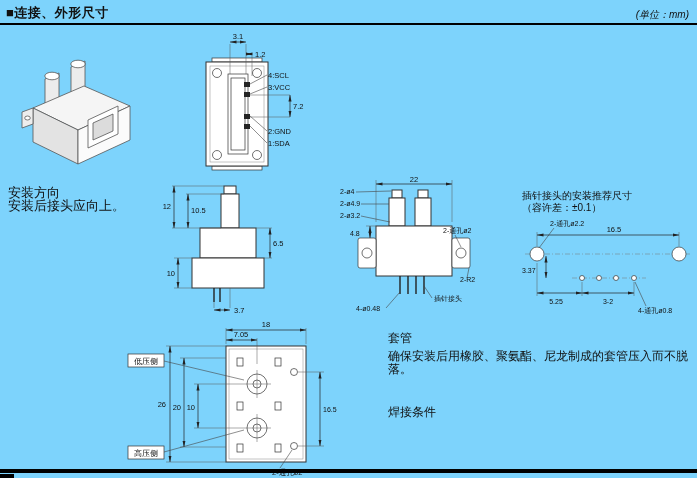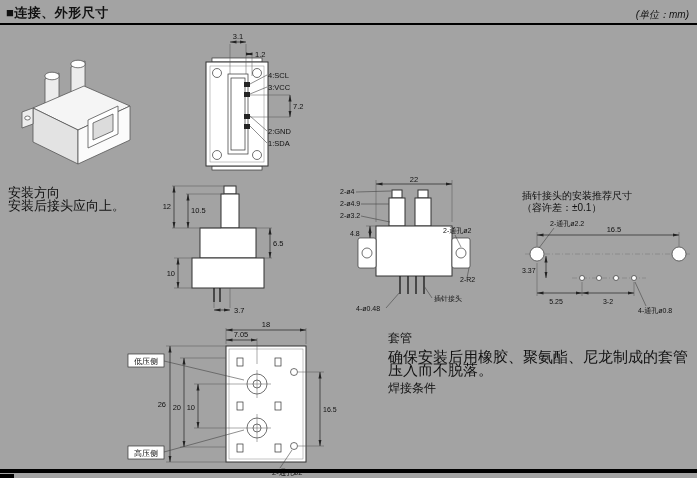--- a/index.html
+++ b/index.html
@@ -1,29 +1,29 @@
 <!DOCTYPE html>
 <html><head>
 <meta charset="utf-8">
 <style>
   *{margin:0;padding:0;box-sizing:border-box}
   html,body{background:#fff}
-  .page{position:relative;width:697px;height:478px;background:#a3a3a3;overflow:hidden;
+  .page{position:relative;width:697px;height:478px;background:#7dd3fc;overflow:hidden;
         font-family:"Liberation Sans","DejaVu Sans",sans-serif;color:#111}
   .hdr{position:absolute;left:6px;right:8px;top:4px;display:flex;justify-content:space-between;align-items:flex-end}
   .title{font-size:13px;font-weight:bold;letter-spacing:.5px}
   .unit{font-size:10px;font-style:italic;font-family:Liberation Sans, sans-serif}
   .rule{position:absolute;left:0;right:0;top:23px;height:2px;background:#000}
   .fig{position:absolute}
   .note-sm{position:absolute;font-size:13px;line-height:13px}
   .pcb-title{position:absolute;left:522px;top:190px;width:172px;font-size:10px;line-height:12px}
   .notes{position:absolute;left:388px;top:330px;width:302px}
   .notes h3{font-size:12px;font-weight:normal;margin:0 0 3px}
-  .notes p{font-size:15px;line-height:13px;margin:0}
-  .notes .gap{margin-top:4px}
+  .notes p{font-size:12px;line-height:13px;margin:0}
+  .notes .gap{margin-top:28px}
   .footbar{position:absolute;left:0;right:0;top:469px;height:4px;background:#000}
   .footstub{position:absolute;left:0;top:474px;width:14px;height:4px;background:#000}
   svg text{font-family:"Liberation Sans","DejaVu Sans",sans-serif;fill:#111}
   .dt{font-size:7.5px}
   .dt7{font-size:7px}
   .lb8{font-size:8px}
   .dim{stroke:#222;stroke-width:.7;fill:none;marker-start:url(#ar);marker-end:url(#ar)}
   .ex{stroke:#555;stroke-width:.5;fill:none}
   .ld{stroke:#444;stroke-width:.6;fill:none}
   .ol{stroke:#333;stroke-width:1;fill:#fff}

